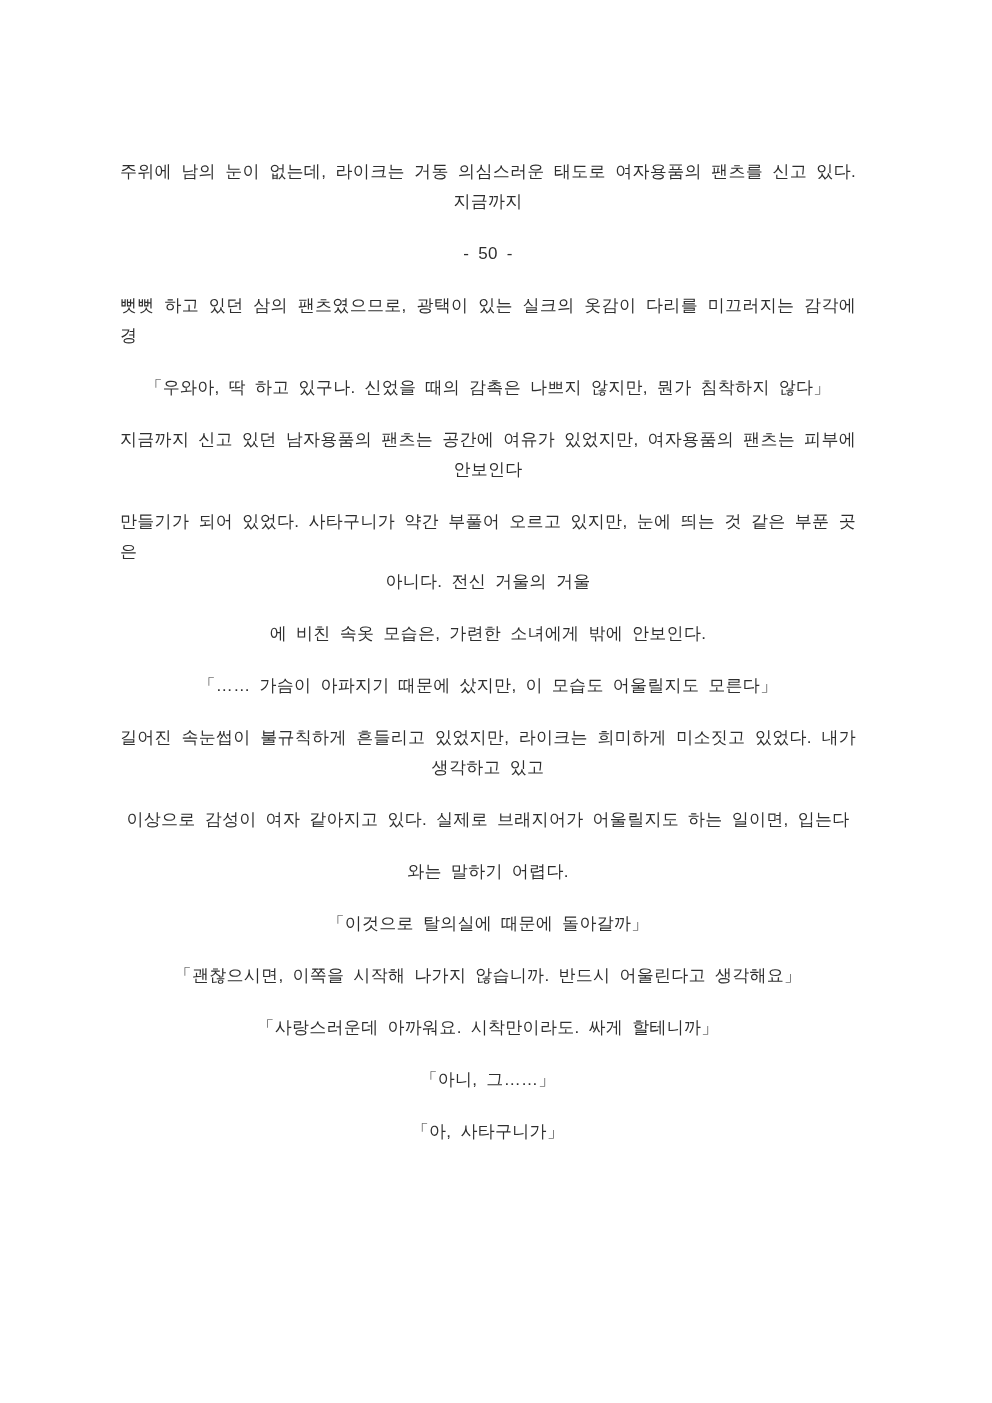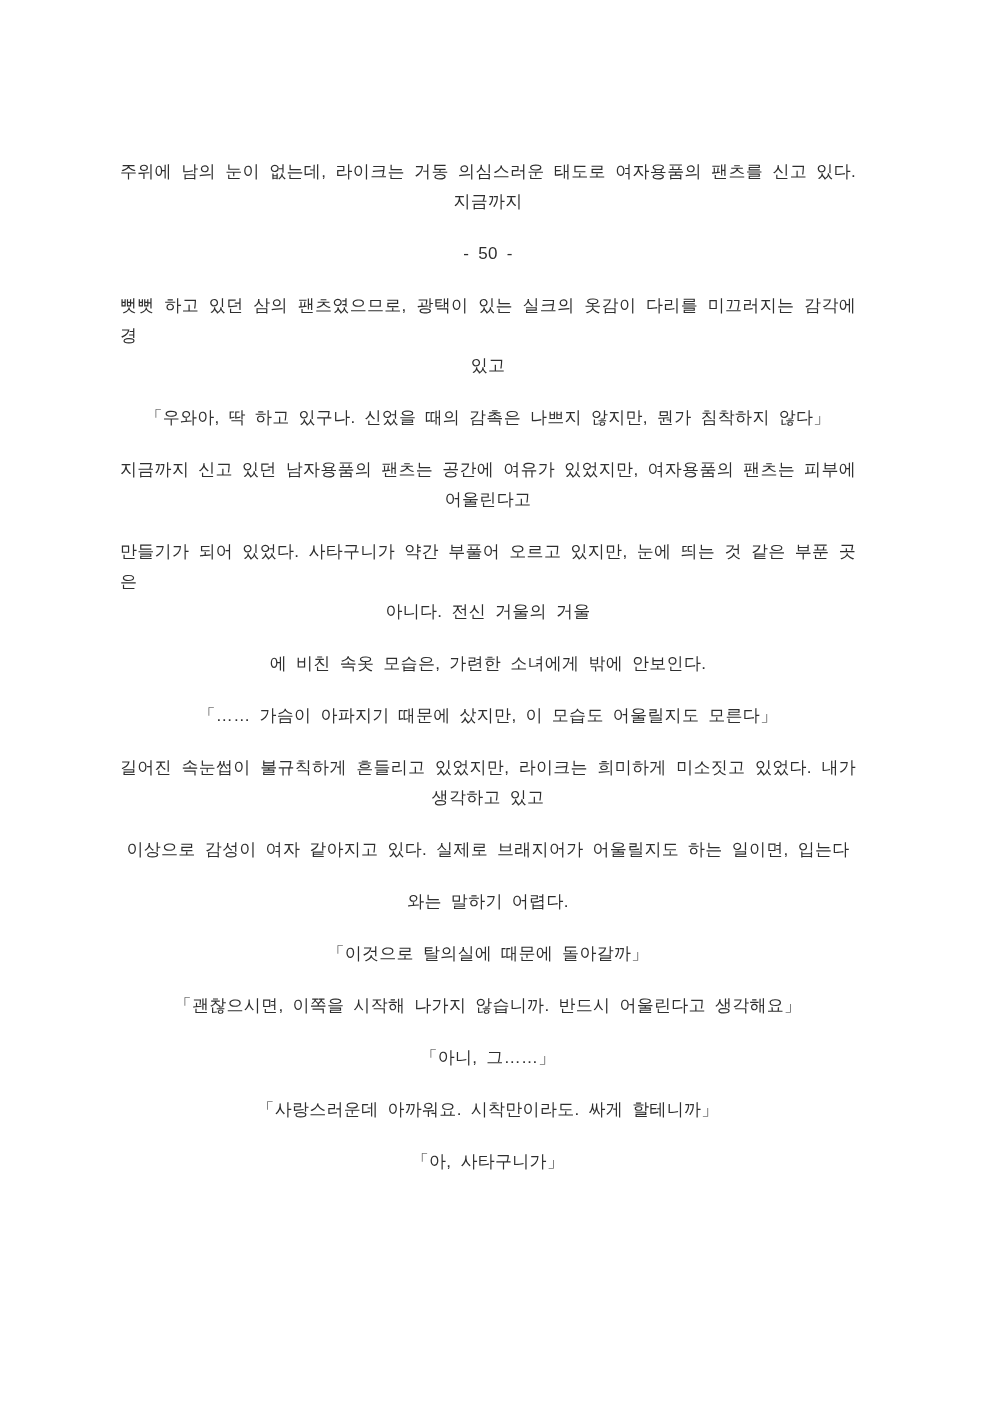--- a/index.html
+++ b/index.html
@@ -45,31 +45,30 @@
     <div class="line just">주위에 남의 눈이 없는데, 라이크는 거동 의심스러운 태도로 여자용품의 팬츠를 신고 있다.</div>
     <div class="line">지금까지</div>
   </div>
 
   <div class="para">
     <div class="line">- 50 -</div>
   </div>
 
   <div class="para">
     <div class="line just">뻣뻣 하고 있던 삼의 팬츠였으므로, 광택이 있는 실크의 옷감이 다리를 미끄러지는 감각에 경</div>
-    <div class="line">있고</div>
   </div>
 
 
   <div class="para">
     <div class="line">「우와아, 딱 하고 있구나. 신었을 때의 감촉은 나쁘지 않지만, 뭔가 침착하지 않다」</div>
   </div>
 
   <div class="para">
     <div class="line just">지금까지 신고 있던 남자용품의 팬츠는 공간에 여유가 있었지만, 여자용품의 팬츠는 피부에</div>
-    <div class="line">어울린다고</div>
+    <div class="line">안보인다</div>
   </div>
 
   <div class="para">
     <div class="line just">만들기가 되어 있었다. 사타구니가 약간 부풀어 오르고 있지만, 눈에 띄는 것 같은 부푼 곳은</div>
     <div class="line">아니다. 전신 거울의 거울</div>
   </div>
 
   <div class="para">
     <div class="line">에 비친 속옷 모습은, 가련한 소녀에게 밖에 안보인다.</div>
   </div>
@@ -93,25 +92,25 @@
 
   <div class="para">
     <div class="line">「이것으로 탈의실에 때문에 돌아갈까」</div>
   </div>
 
   <div class="para">
     <div class="line">「괜찮으시면, 이쪽을 시작해 나가지 않습니까. 반드시 어울린다고 생각해요」</div>
   </div>
 
   <div class="para">
-    <div class="line">「아니, 그……」</div>
+    <div class="line">「사랑스러운데 아까워요. 시착만이라도. 싸게 할테니까」</div>
   </div>
 
   <div class="para">
-    <div class="line">「사랑스러운데 아까워요. 시착만이라도. 싸게 할테니까」</div>
+    <div class="line">「아니, 그……」</div>
   </div>
 
   <div class="para">
     <div class="line">「아, 사타구니가」</div>
   </div>
 
 
 </div>
 
 </body></html>

